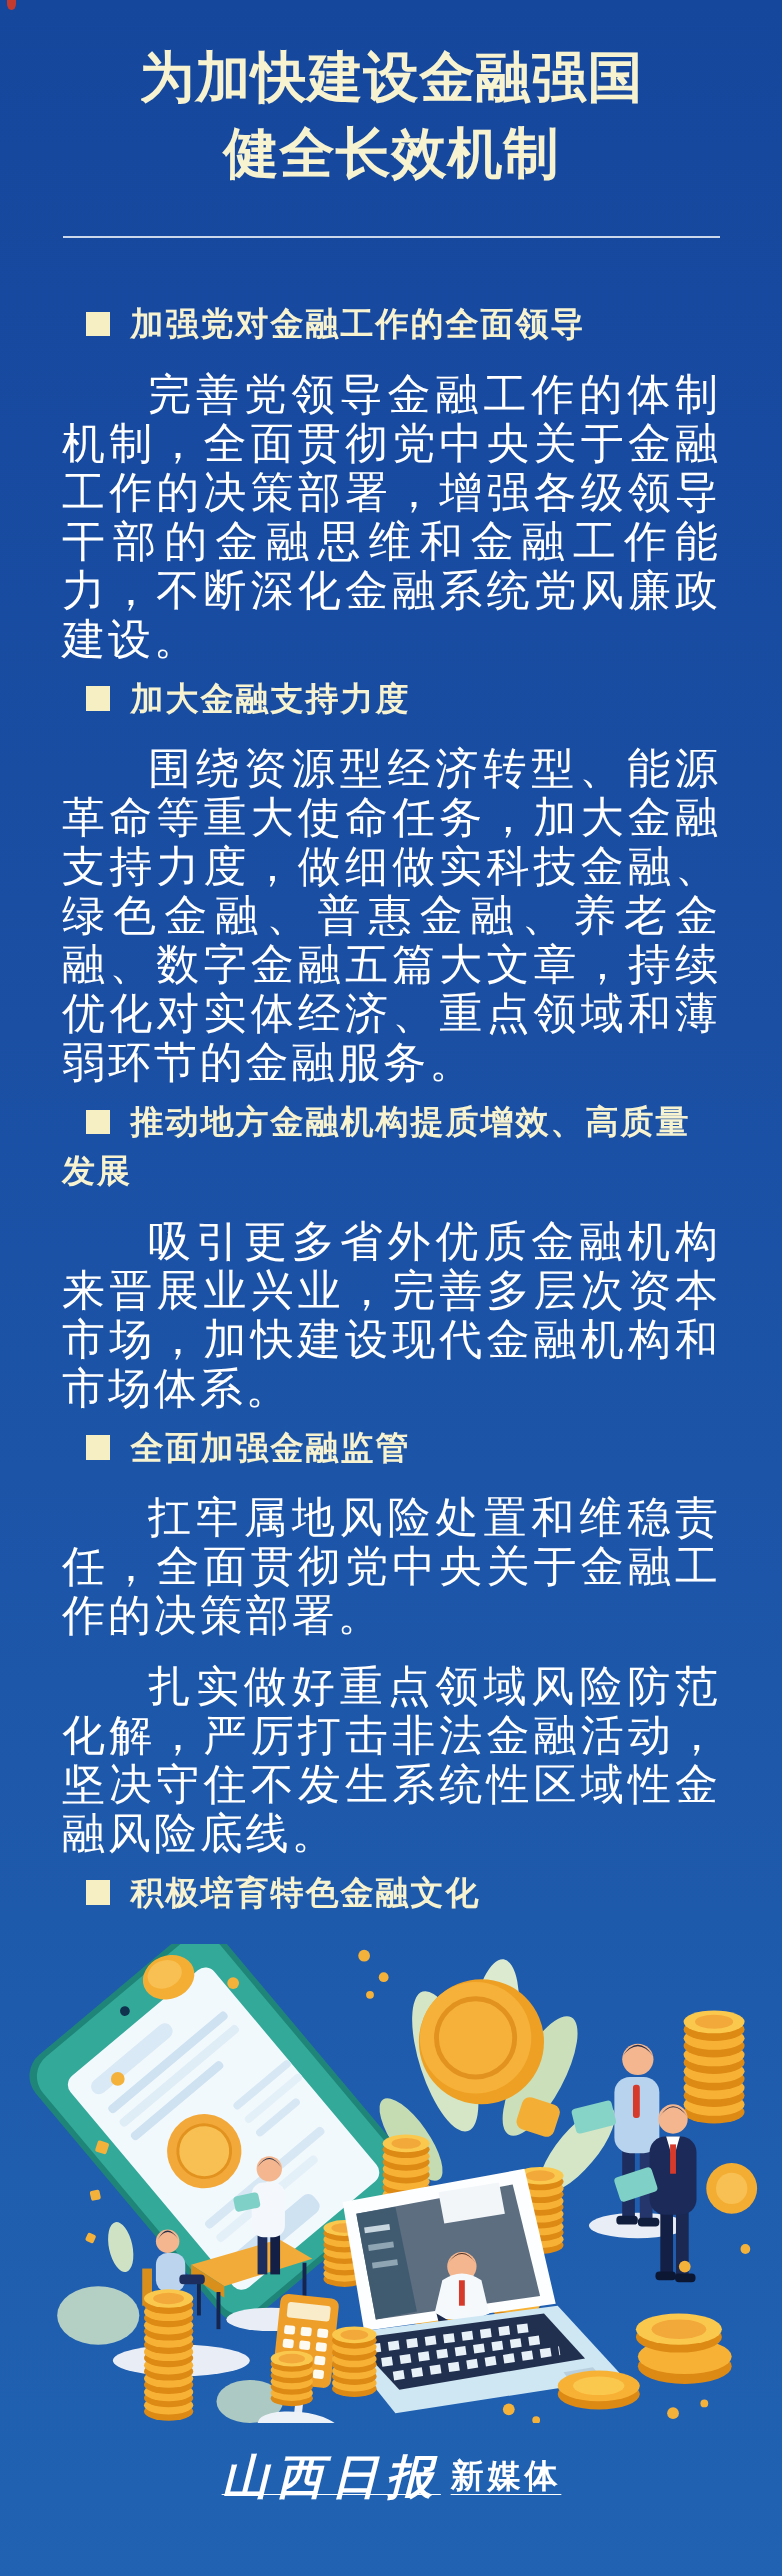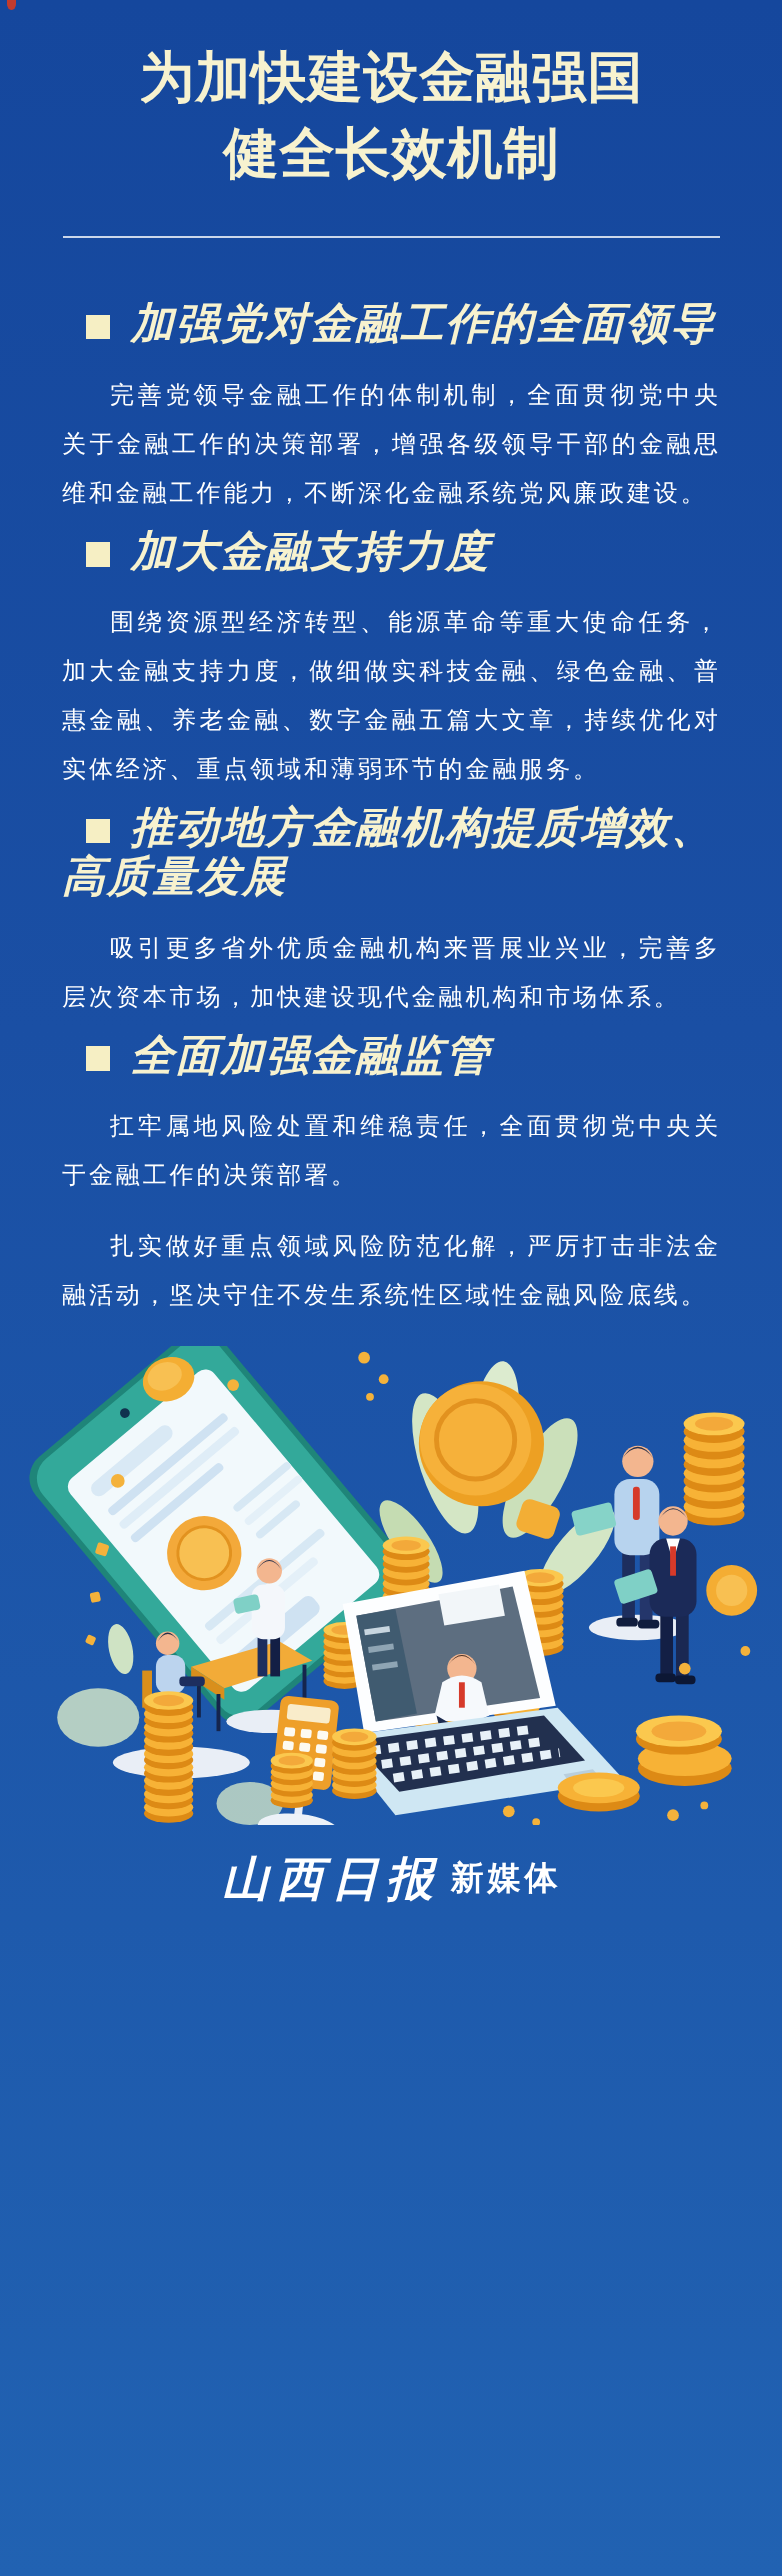--- a/index.html
+++ b/index.html
@@ -16,35 +16,35 @@
   .title{
     margin:39px 0 0 0;text-align:center;color:#f7f2cf;
     font-size:55px;line-height:76px;font-weight:900;letter-spacing:1px;
   }
   .divider{
     width:657px;margin:45px auto 0;border:none;
     border-top:2px solid rgba(255,255,255,0.78);height:0;
   }
   .content{padding:0 62px;}
   .section-heading{
-    margin:10px 0 0 0;color:#f7f2cf;font-size:43px;font-weight:800;
-    line-height:49px;letter-spacing:2px;font-style:italic;
+    margin:10px 0 0 0;color:#f7f2cf;font-size:33px;font-weight:800;
+    line-height:49px;letter-spacing:2px;
   }
   .section-heading.first{margin-top:61px;}
   .bullet{
     display:inline-block;width:24.5px;height:24.5px;background:#f6efc4;
     margin:0 20.5px 0 23.5px;vertical-align:-1px;
   }
   .section-body{
-    margin:21.5px 0 0 0;color:#ffffff;font-size:24px;line-height:49px;
+    margin:21.5px 0 0 0;color:#ffffff;font-size:43px;line-height:49px;
     letter-spacing:2.9px;text-align:justify;text-indent:2em;font-weight:400;
   }
   .illustration{margin-top:27px;height:479px;position:relative;}
   .footer{
-    text-align:center;margin-top:23.5px;color:#ffffff;white-space:nowrap;
+    text-align:center;margin-top:23.5px;color:#ffffff;white-space:nowrap;text-decoration:underline;
   }
   .brand-script{
     font-family:"Liberation Serif","DejaVu Serif",serif;
     font-style:italic;font-weight:700;font-size:47px;letter-spacing:7.8px;
   }
   .brand-suffix{
     font-size:33px;font-weight:700;letter-spacing:3.9px;
     vertical-align:5.9px;margin-left:9.8px;
   }
 </style>
@@ -66,20 +66,21 @@
   <p class="section-body">围绕资源型经济转型、能源革命等重大使命任务，加大金融支持力度，做细做实科技金融、绿色金融、普惠金融、养老金融、数字金融五篇大文章，持续优化对实体经济、重点领域和薄弱环节的金融服务。</p>
 
   <h2 class="section-heading"><span class="bullet"></span><span>推动地方金融机构提质增效、高质量发展</span></h2>
   <p class="section-body">吸引更多省外优质金融机构来晋展业兴业，完善多层次资本市场，加快建设现代金融机构和市场体系。</p>
 
   <h2 class="section-heading"><span class="bullet"></span><span>全面加强金融监管</span></h2>
   <p class="section-body">扛牢属地风险处置和维稳责任，全面贯彻党中央关于金融工作的决策部署。</p>
 
   <p class="section-body">扎实做好重点领域风险防范化解，严厉打击非法金融活动，坚决守住不发生系统性区域性金融风险底线。</p>
 
+  <h2 class="section-heading"><span class="bullet"></span><span>积极培育特色金融文化</span></h2>
 
 </div>
 
 <div class="illustration">
 <svg width="783" height="479" viewBox="0 0 800 490" xmlns="http://www.w3.org/2000/svg">
   <defs>
     <g id="coin">
       <ellipse cx="0" cy="3" rx="24" ry="9" fill="#dd8a15"></ellipse>
       <ellipse cx="0" cy="-3" rx="24" ry="9" fill="#f7b236"></ellipse>
     </g>

